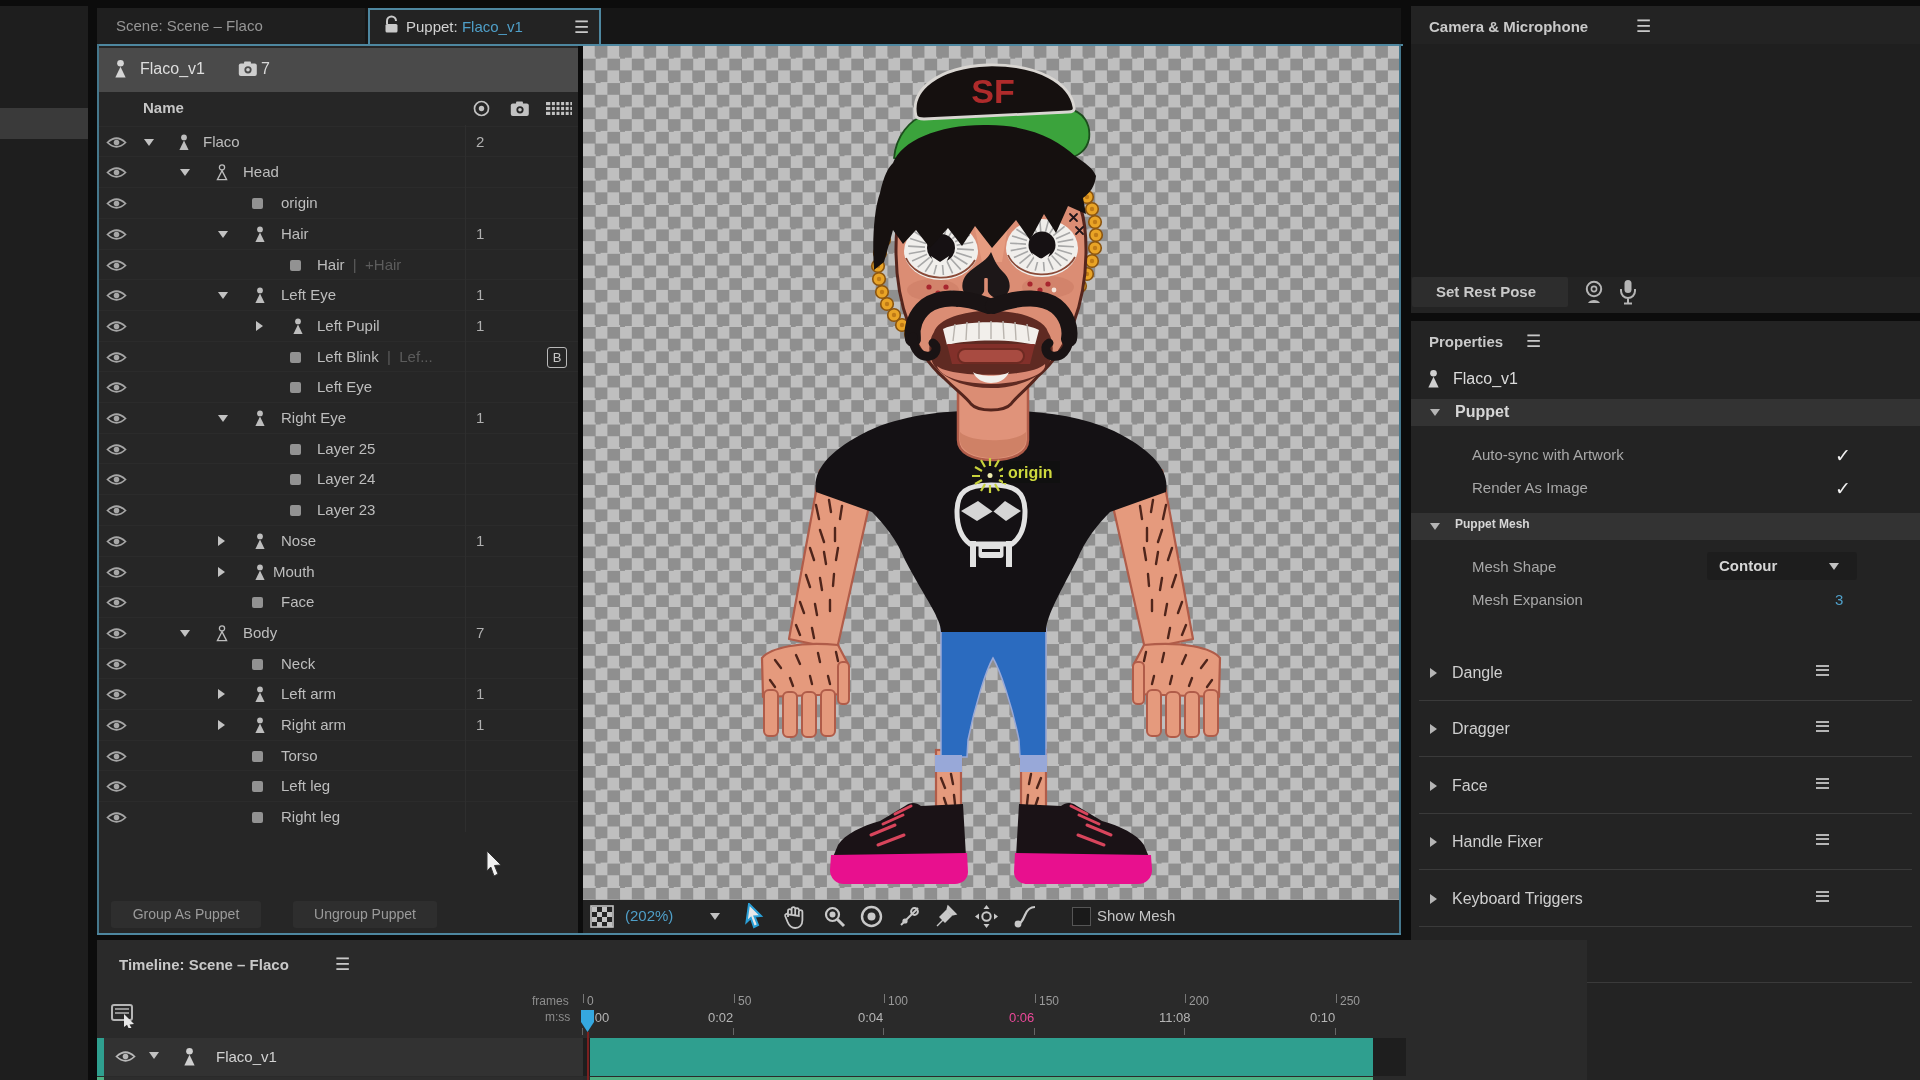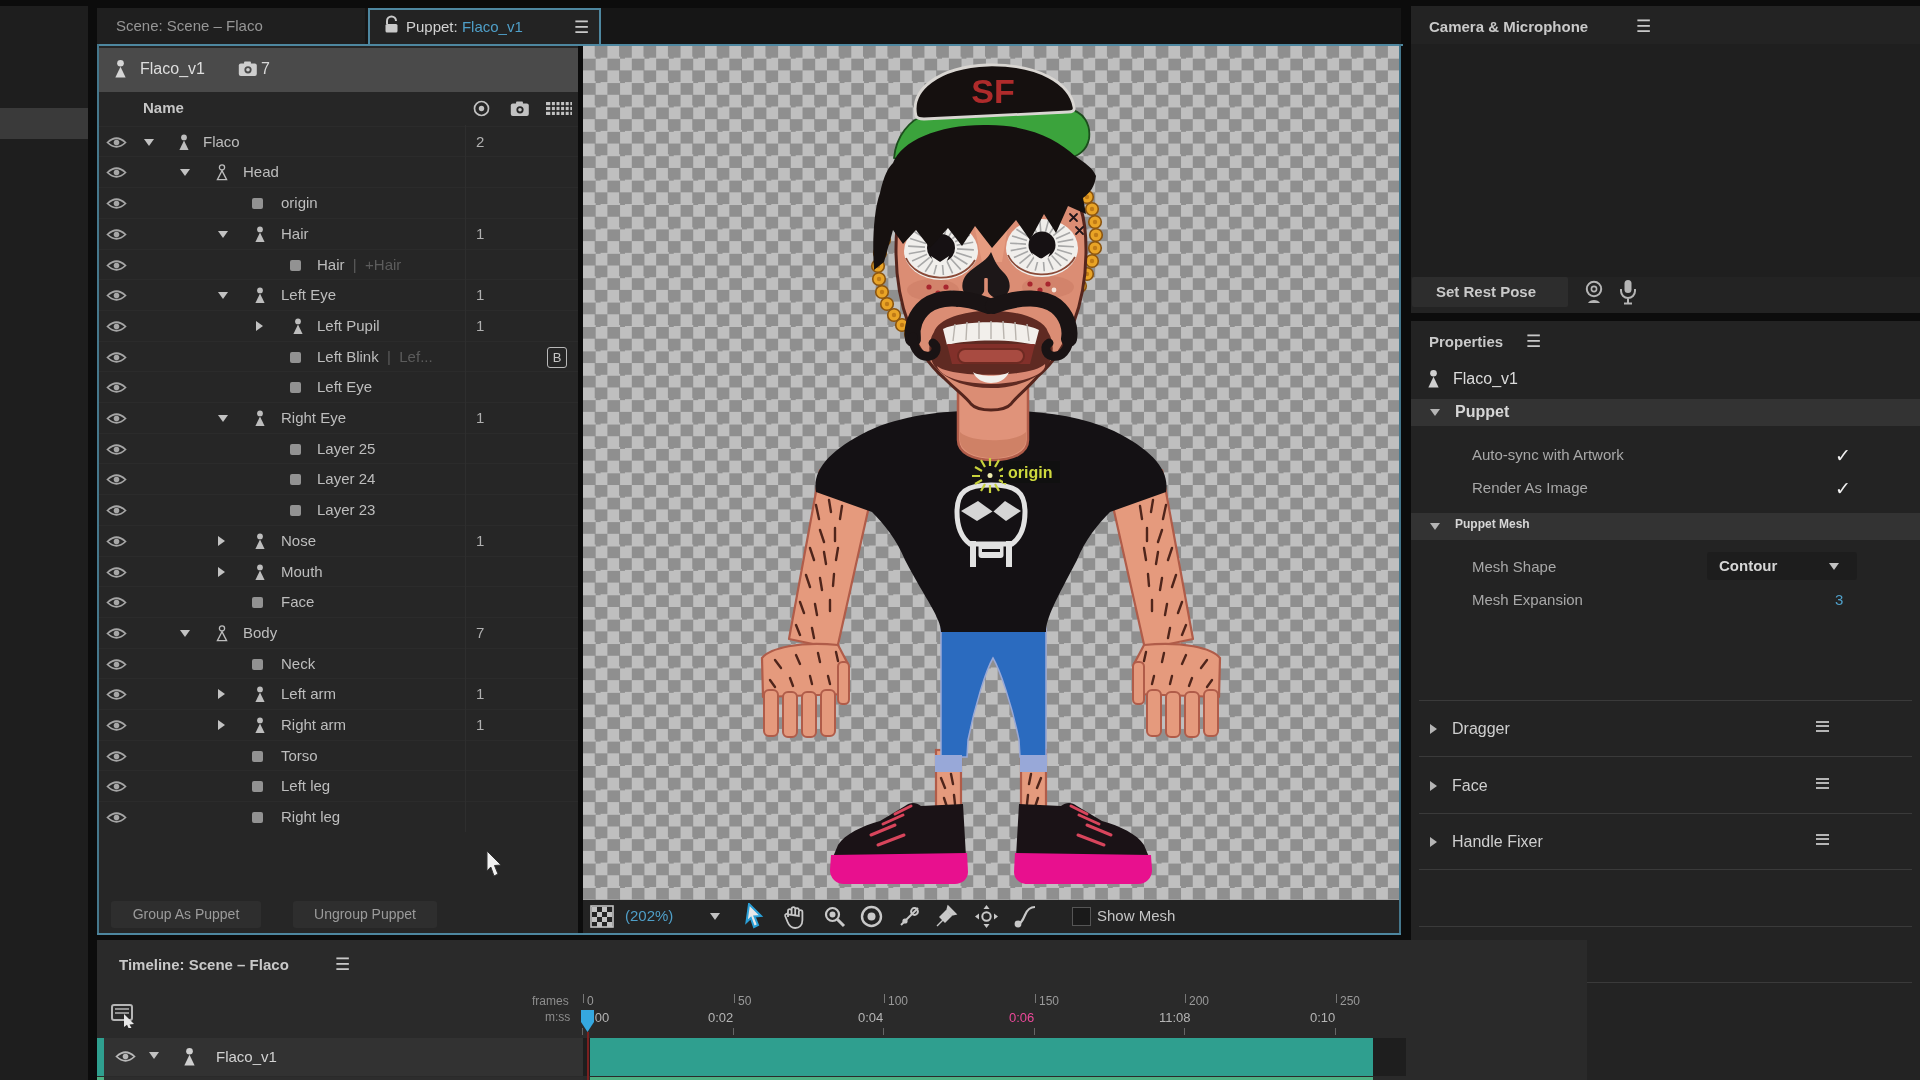--- a/index.html
+++ b/index.html
@@ -237,21 +237,21 @@
 <div class="row" style="top:509.5px">
         <svg class="r" style="left:7px;top:8.0px" width="21" height="15" viewBox="0 0 21 15">
           <path d="M1.5 7.5 Q10.5 -1 19.5 7.5 Q10.5 16 1.5 7.5Z" fill="none" stroke="#a6a6a6" stroke-width="1.7"></path>
           <circle cx="10.5" cy="7.5" r="2.8" fill="#a6a6a6"></circle>
         </svg>
         <div class="tr r" style="left:119px;top:10px"></div>
         <svg class="r" style="left:154px;top:7.0px" width="14" height="17" viewBox="0 0 14 17">
           <circle cx="7" cy="3.4" r="2.9" fill="#bdbdbd"></circle>
           <path d="M7 6.6 L11.6 16 H2.4Z" fill="#bdbdbd"></path>
         </svg>
-        <span class="t" style="left:182px">Mouth</span>
+        <span class="t" style="left:174px">Mouth</span>
       </div>
 <div class="row" style="top:540.2px">
         <svg class="r" style="left:7px;top:8.0px" width="21" height="15" viewBox="0 0 21 15">
           <path d="M1.5 7.5 Q10.5 -1 19.5 7.5 Q10.5 16 1.5 7.5Z" fill="none" stroke="#a6a6a6" stroke-width="1.7"></path>
           <circle cx="10.5" cy="7.5" r="2.8" fill="#a6a6a6"></circle>
         </svg>
         <div class="sq r" style="left:153px;top:10px"></div>
         <span class="t" style="left:182px">Face</span>
       </div>
 <div class="row" style="top:570.9px">
@@ -616,20 +616,29 @@
   <div class="tv r" style="left:19px;top:10px;border-top-color:#b5b5b5"></div>
   <span style="position:absolute;left:44px;top:4px;font-size:12px;font-weight:bold;color:#d6d6d6">Puppet Mesh</span>
  </div>
  <span class="plbl" style="top:552px">Mesh Shape</span>
  <div class="r" style="left:296px;top:546px;width:150px;height:28px;background:#1d1d1d;border-radius:3px">
   <span style="position:absolute;left:12px;top:5px;font-size:15px;font-weight:bold;color:#d6d6d6">Contour</span>
   <div class="tv r" style="left:122px;top:11px;border-top-color:#c2c2c2"></div>
  </div>
  <span class="plbl" style="top:585px">Mesh Expansion</span>
  <span style="position:absolute;left:424px;top:585px;font-size:15px;color:#4f9fc8">3</span>
+ <div class="bseg" style="top:640px">
+      <div class="tr r"></div>
+      <span class="tt">Dangle</span>
+      <div class="hm">
+        <i></i>
+        <i></i>
+        <i></i>
+      </div>
+    </div>
  <div class="r" style="left:8px;top:694px;width:493px;height:1px;background:#3a3a3a"></div>
  <div class="bseg" style="top:696px">
       <div class="tr r"></div>
       <span class="tt">Dragger</span>
       <div class="hm">
         <i></i>
         <i></i>
         <i></i>
       </div>
     </div>
@@ -647,20 +656,29 @@
  <div class="bseg" style="top:809px">
       <div class="tr r"></div>
       <span class="tt">Handle Fixer</span>
       <div class="hm">
         <i></i>
         <i></i>
         <i></i>
       </div>
     </div>
  <div class="r" style="left:8px;top:863px;width:493px;height:1px;background:#3a3a3a"></div>
+ <div class="bseg" style="top:866px">
+      <div class="tr r"></div>
+      <span class="tt">Keyboard Triggers</span>
+      <div class="hm">
+        <i></i>
+        <i></i>
+        <i></i>
+      </div>
+    </div>
  <div class="r" style="left:8px;top:920px;width:493px;height:1px;background:#3a3a3a"></div>
  <div class="r" style="left:8px;top:976px;width:493px;height:1px;background:#3a3a3a"></div>
 </div>
 
 <div class="r" style="left:97px;top:940px;width:1490px;height:140px;background:#2a2a2a">
  <span style="position:absolute;left:22px;top:16px;font-size:15px;font-weight:bold;color:#c9c9c9">Timeline: Scene – Flaco</span>
  <span class="ham" style="position:absolute;left:238px;top:16px">☰</span>
  <svg class="r" style="left:14px;top:62px" width="26" height="26" viewBox="0 0 26 26">
       <rect x="1" y="3" width="20" height="15" rx="2" fill="none" stroke="#b5b5b5" stroke-width="2"></rect>
       <path d="M4 7 h14 M4 11 h14" stroke="#b5b5b5" stroke-width="1.6"></path>

